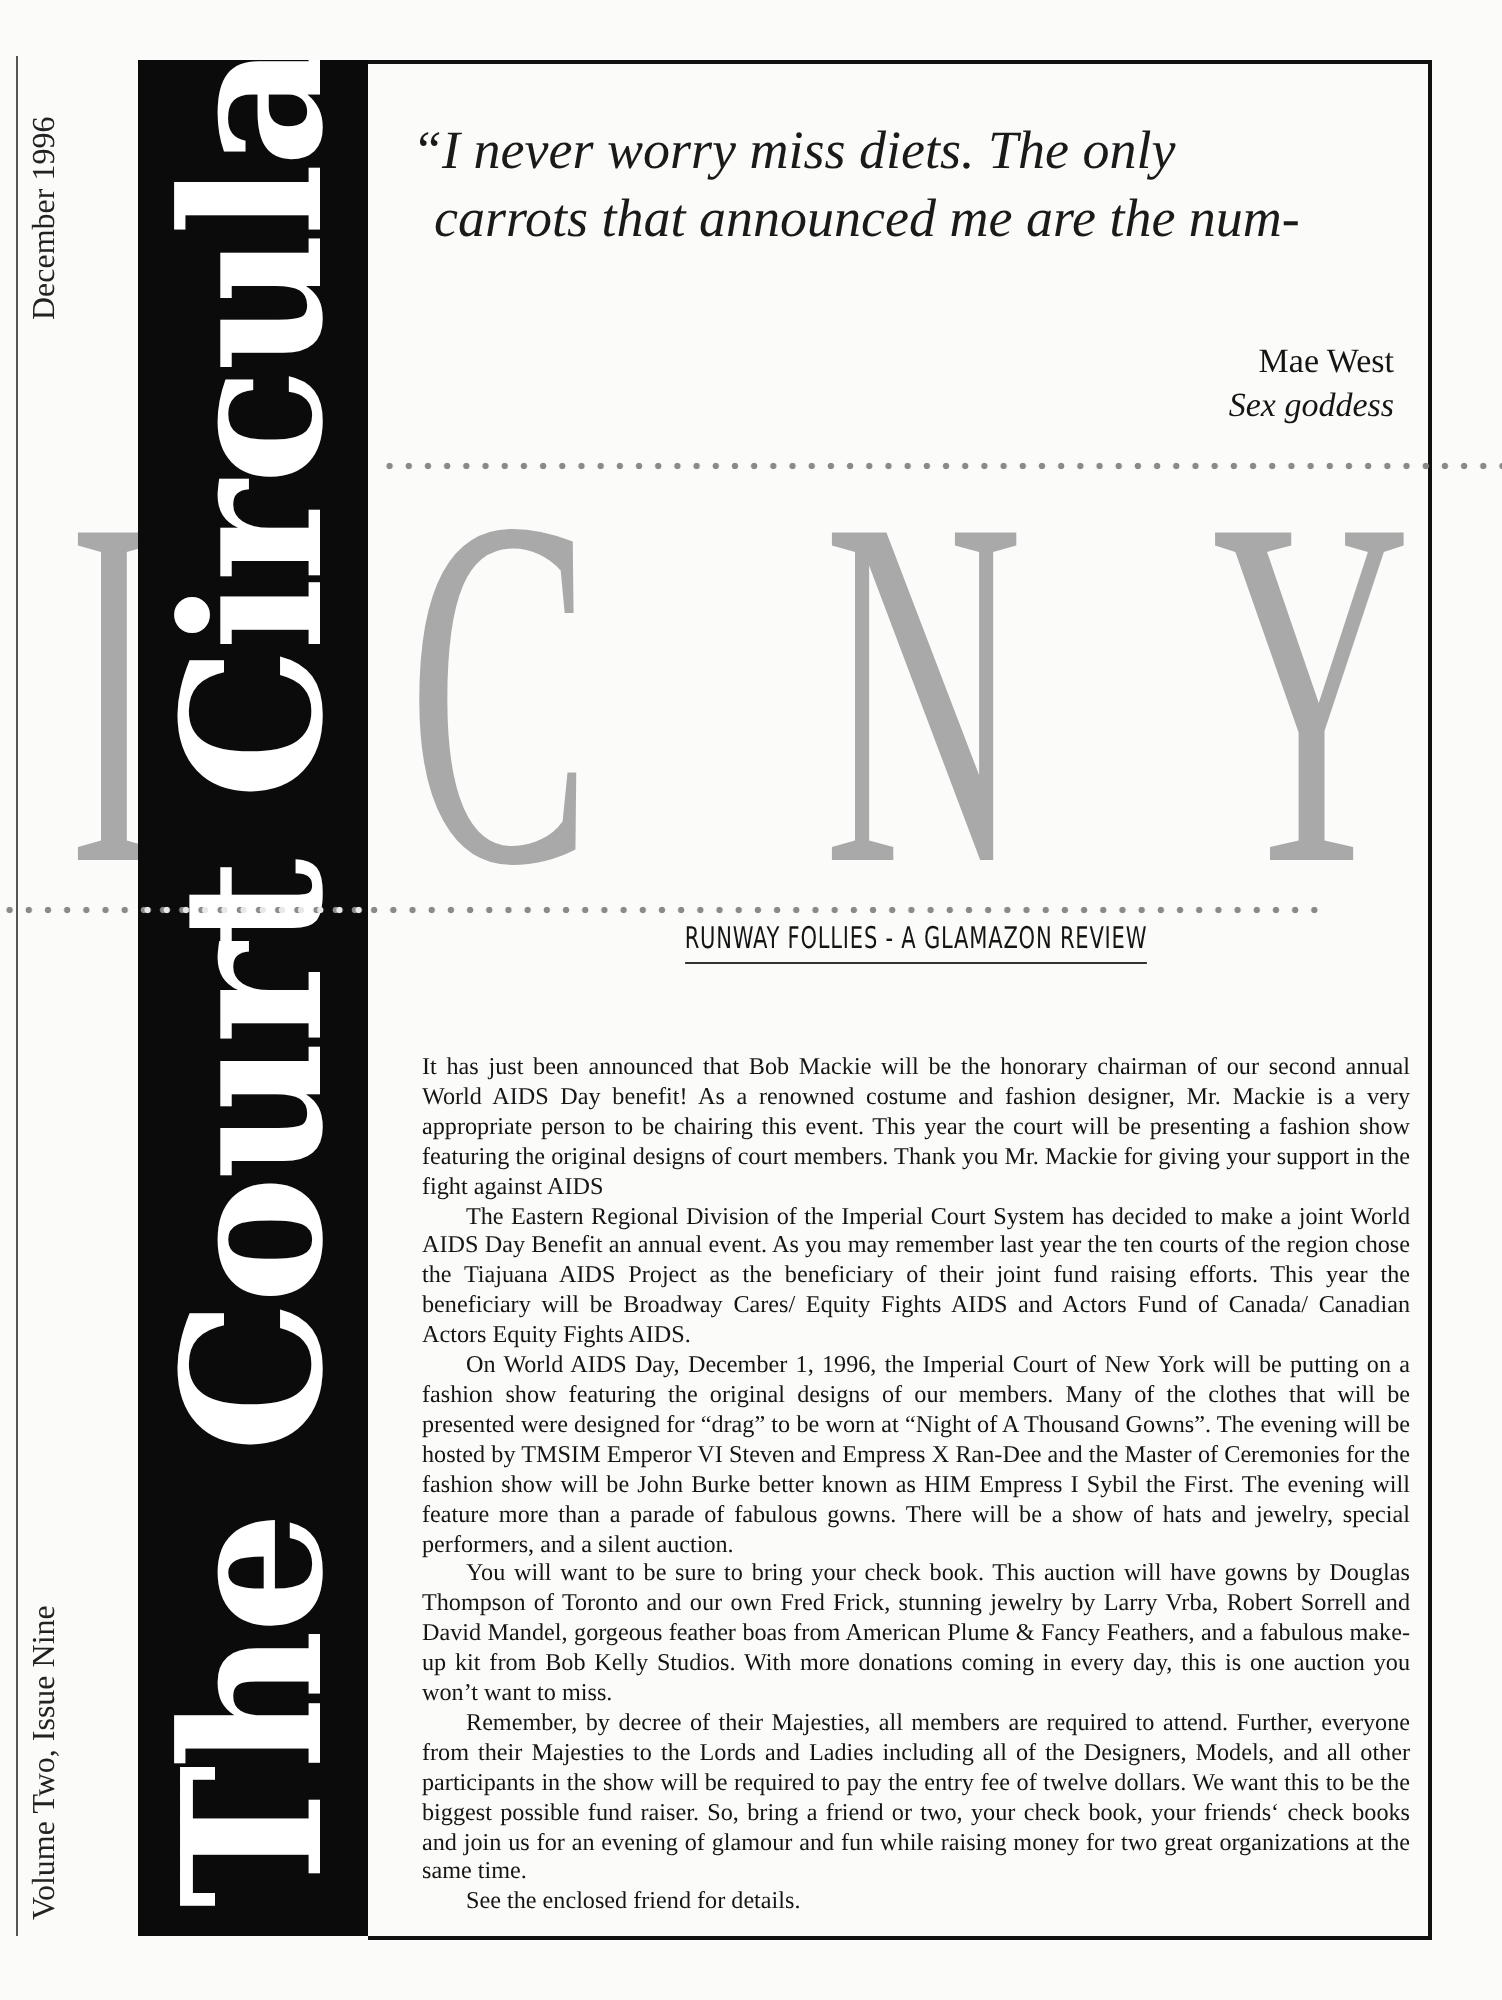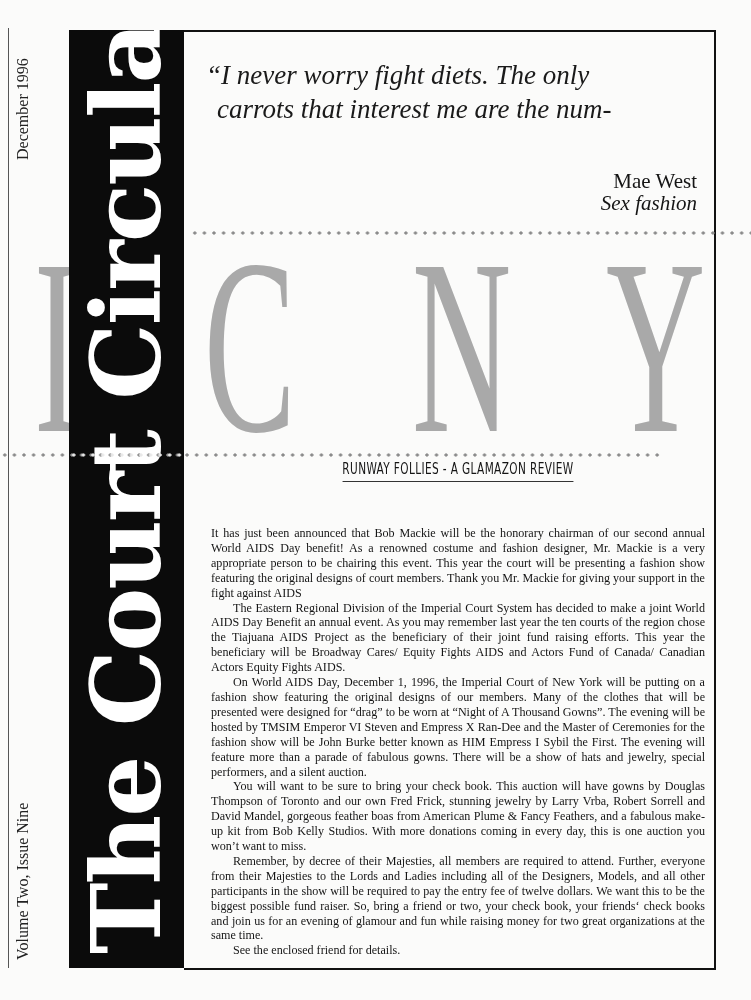--- a/index.html
+++ b/index.html
@@ -52,21 +52,21 @@
 
     .quote {
       position: absolute; left: 206px; top: 58px; width: 470px;
       font-style: italic; font-size: 27px; line-height: 34px; color: #1a1a1a;
       z-index: 3;
     }
     .quote .line { display: block; white-space: nowrap; }
     .quote .indent { padding-left: 11px; }
     .attribution {
       position: absolute; right: 54px; top: 170px; text-align: right;
-      font-size: 21px; line-height: 22px; z-index: 3;
+      font-size: 17px; line-height: 22px; z-index: 3;
     }
     .attribution .role { font-style: italic; }
 
     .dots {
       position: absolute; height: 4px; z-index: 4;
       background-image: radial-gradient(circle, #8a8a8a 1.4px, transparent 1.8px);
       background-size: 9.6px 4px;
       background-repeat: repeat-x;
     }
     .dots-top { left: 190px; top: 231px; width: 561px; }
@@ -126,26 +126,26 @@
 <div class="big-letter letter-i"><span>I</span></div>
 <div class="big-letter letter-c"><span>C</span></div>
 <div class="big-letter letter-n"><span>N</span></div>
 <div class="big-letter letter-y"><span>Y</span></div>
 
 <div class="masthead-bar">
   <div class="masthead-title">The Court Circular</div>
 </div>
 
 <div class="quote">
-  <span class="line">“I never worry fight diets. The only</span>
-  <span class="line indent">carrots that interest me are the num-</span>
+  <span class="line">“I never worry miss diets. The only</span>
+  <span class="line indent">carrots that announced me are the num-</span>
 </div>
 <div class="attribution">
   <div>Mae West</div>
-  <div class="role">Sex fashion</div>
+  <div class="role">Sex goddess</div>
 </div>
 
 <div class="dots dots-top"></div>
 <div class="dots dots-bottom"></div>
 <div class="dots-bottom-over"></div>
 
 <div class="article">
   <div class="headline">
     <span>RUNWAY FOLLIES - A GLAMAZON REVIEW</span>
   </div>

